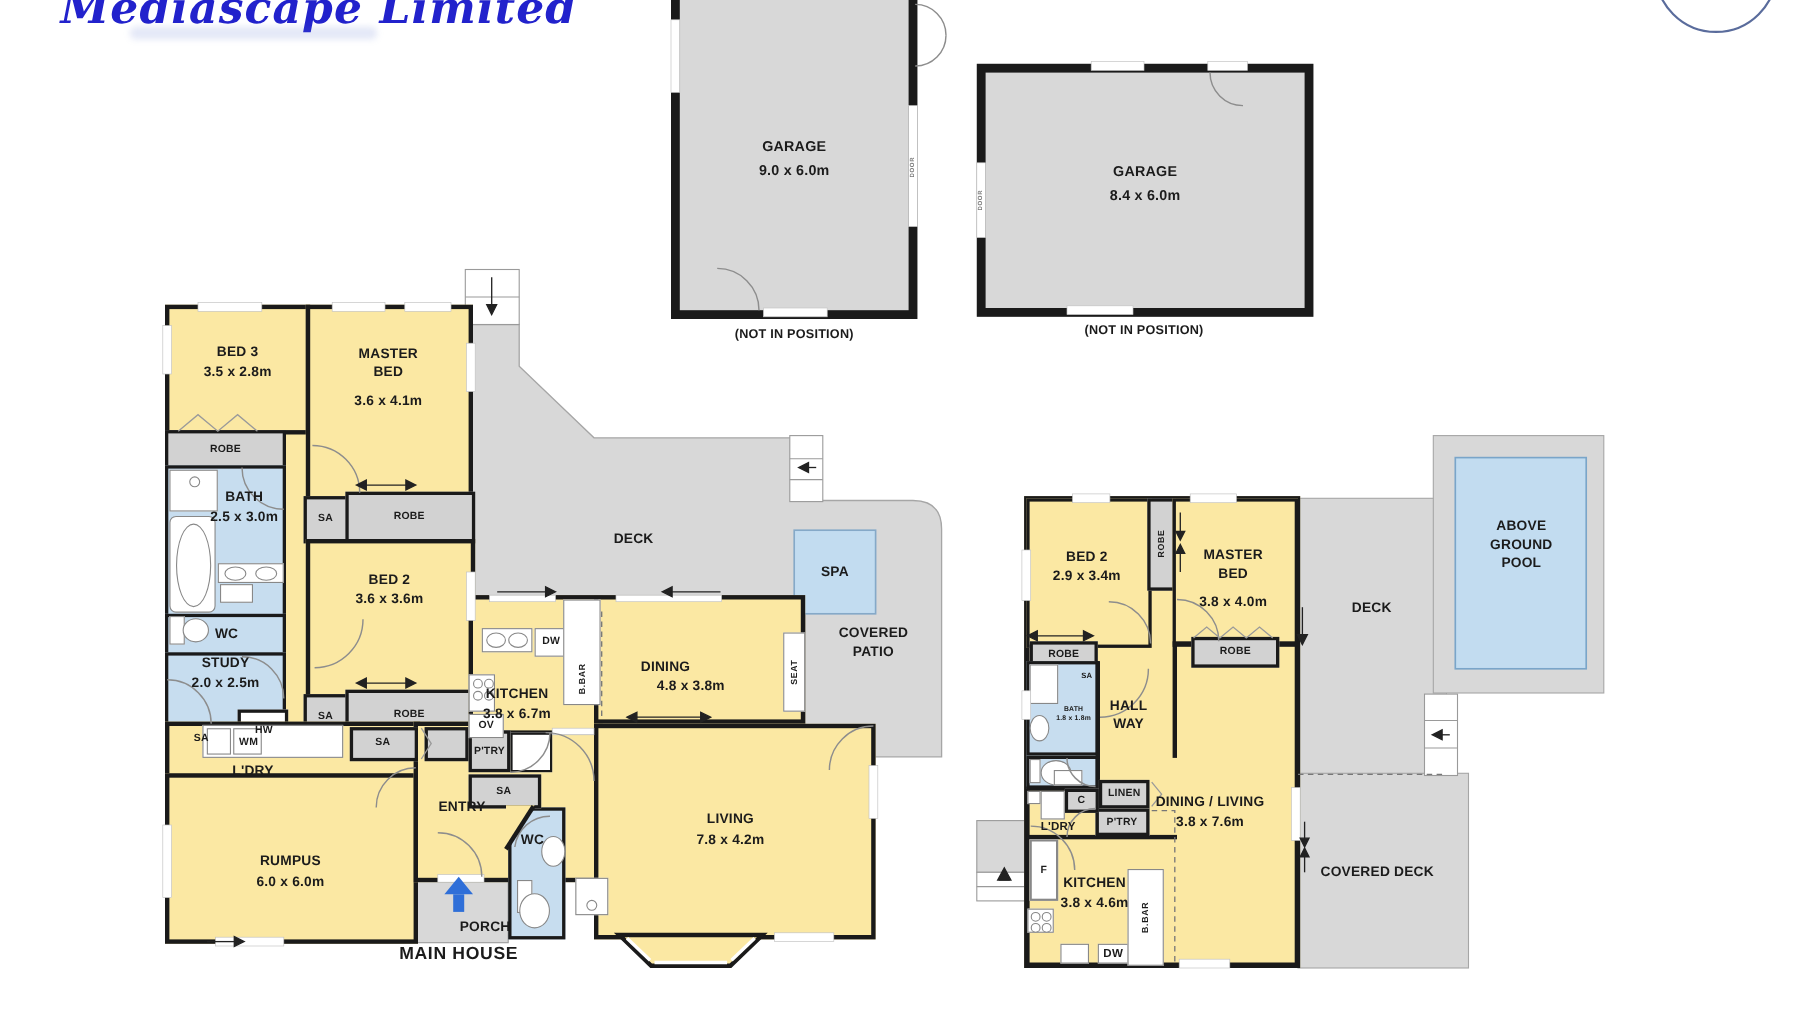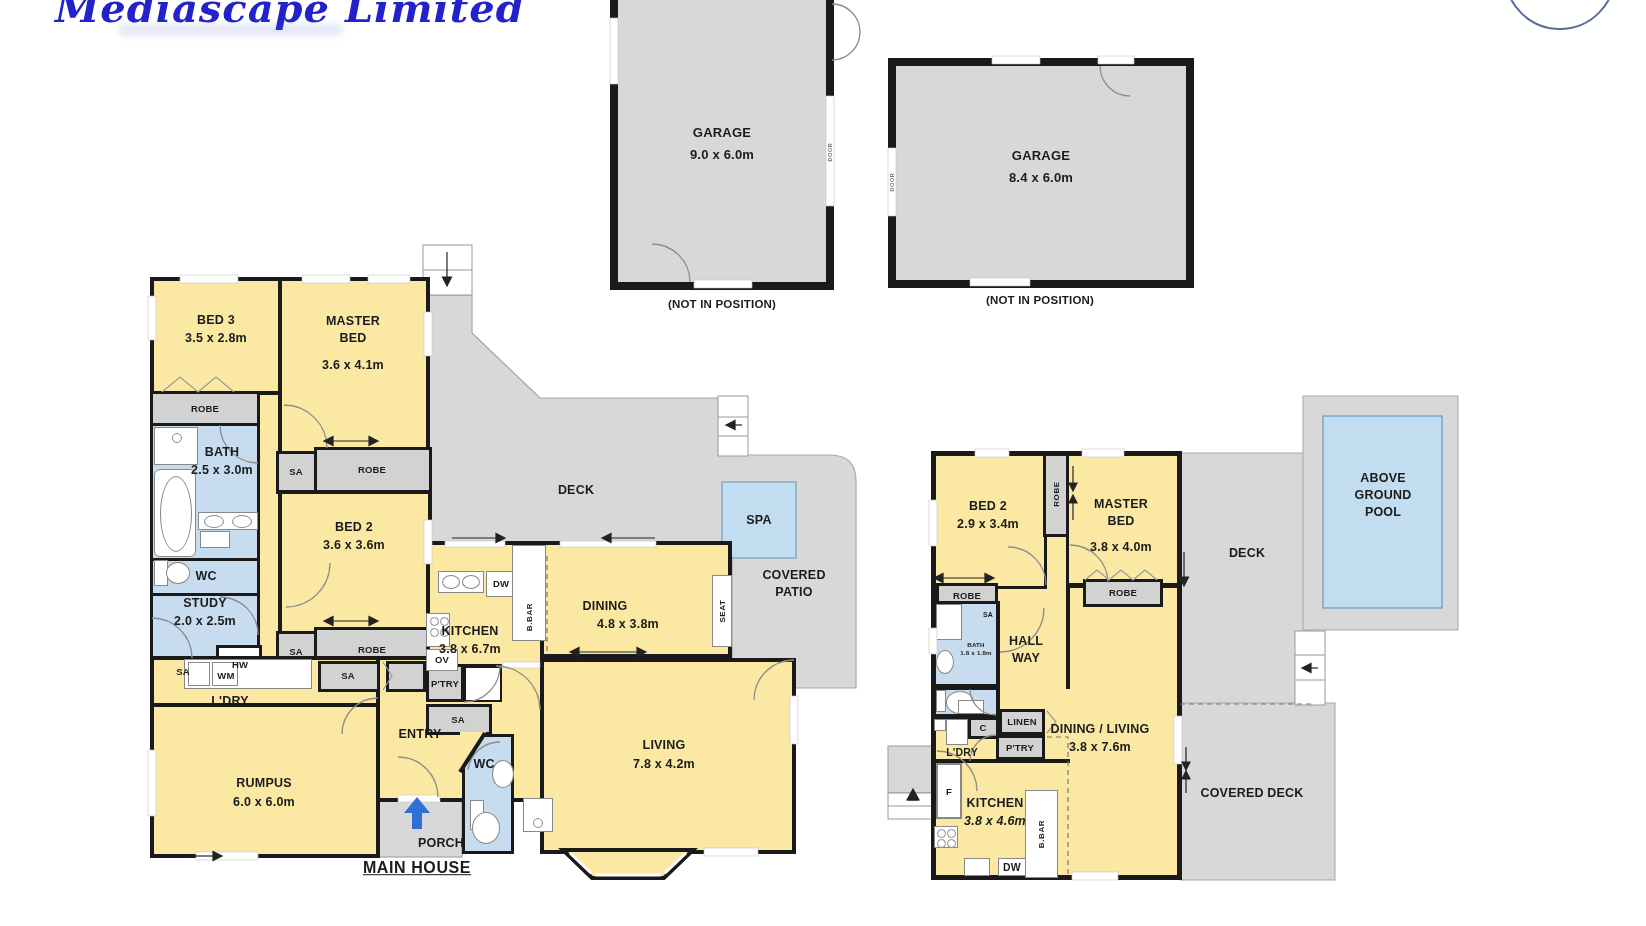--- a/index.html
+++ b/index.html
@@ -16,21 +16,21 @@
   .oval{position:absolute;border:1px solid #888;border-radius:50%;background:#fff;}
   
   .lbl{position:absolute;transform:translate(-50%,-50%);text-align:center;
        font-size:12.5px;font-weight:600;letter-spacing:.2px;line-height:1.35;white-space:nowrap;}
   .wrap{white-space:normal;}
   .sm{font-size:9.5px;font-weight:600;}
   .xs{font-size:7px;font-weight:600;}
   .tin{font-size:6.2px;font-weight:600;line-height:1.2;}
   .vlbl{position:absolute;transform:translate(-50%,-50%) rotate(-90deg);font-size:8px;
         font-weight:600;letter-spacing:.6px;white-space:nowrap;}
-  .cap{font-size:16px;font-weight:600;letter-spacing:.6px;text-decoration:underline;}
+  .cap{font-size:16px;font-weight:600;letter-spacing:.6px;}
   .note{font-size:11.5px;font-weight:600;}
   .gar{font-size:13px;font-weight:600;}
   
   .logo{position:absolute;left:55px;top:-16px;font-family:"DejaVu Serif",serif;
         font-style:italic;font-weight:bold;font-size:40px;color:#2222CC;letter-spacing:1px;}
   .logo-ghost{position:absolute;left:118px;top:24px;width:225px;height:12px;
         background:rgba(90,110,205,.16);filter:blur(3px);border-radius:6px;}
   .compass{position:absolute;left:1504px;top:-82px;width:108px;height:108px;border-radius:50%;
         border:2px solid #5a6c9c;background:#fff;}
   svg{position:absolute;left:0;top:0;}
@@ -355,21 +355,21 @@
   <div class="lbl tin" style="left:976px;top:653px;">1.8 x 1.8m</div>
   <div class="lbl sm" style="left:1123px;top:593px;">ROBE</div>
   <div class="lbl wrap" style="left:1026px;top:650px;width:44px;">HALL WAY</div>
   <div class="lbl sm" style="left:962px;top:752px;font-size:10.5px;">L'DRY</div>
   <div class="lbl sm" style="left:983px;top:728px;">C</div>
   <div class="lbl sm" style="left:1022px;top:722px;">LINEN</div>
   <div class="lbl sm" style="left:1020px;top:748px;">P'TRY</div>
   <div class="lbl" style="left:1100px;top:729px;">DINING / LIVING</div>
   <div class="lbl" style="left:1100px;top:747px;">3.8 x 7.6m</div>
   <div class="lbl" style="left:995px;top:803px;">KITCHEN</div>
-  <div class="lbl" style="left:995px;top:821px;font-style:italic;">3.8 x 4.6m</div>
+  <div class="lbl" style="left:995px;top:821px;">3.8 x 4.6m</div>
   <div class="lbl sm" style="left:949px;top:792px;">F</div>
   <div class="lbl sm" style="left:1012px;top:867px;font-size:10.5px;">DW</div>
   <div class="vlbl" style="left:1041px;top:834px;">B.BAR</div>
   <div class="lbl" style="left:1247px;top:553px;">DECK</div>
   <div class="lbl" style="left:1252px;top:793px;">COVERED DECK</div>
   <div class="lbl wrap" style="left:1383px;top:495px;width:66px;">ABOVE GROUND POOL</div>
 
 </div>
 
 </body></html>

